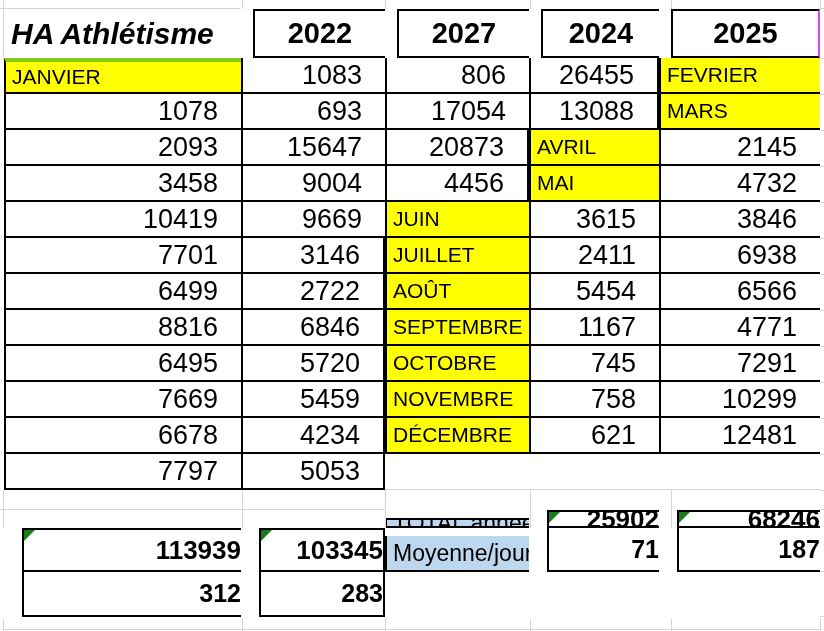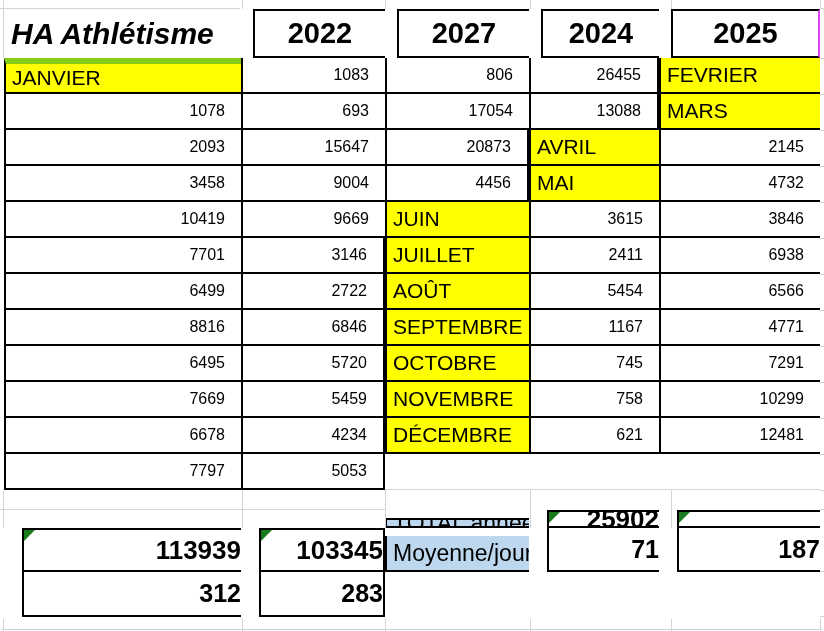--- a/index.html
+++ b/index.html
@@ -12,22 +12,22 @@
          grid-template-rows:49px repeat(12,36px) 20px 18px 44px 45px;}
   .c{box-sizing:border-box;display:flex;align-items:center;overflow:hidden;white-space:nowrap;}
 
   .title{font-weight:bold;font-style:italic;font-size:30px;padding-left:7px;}
   .yh{justify-content:center;font-weight:bold;font-size:29px;
       border-top:2px solid #000;border-left:2px solid #000;border-bottom:2px solid #000;margin-left:12px;}
   .yh.lastcol{border-right:2px solid #d946ef;text-align:right;}
 
   .ml{background:#FFFF00;font-size:21px;padding-left:6px;
       border-left:2px solid #000;border-bottom:2px solid #000;}
-  .ml.first{border-top:6px solid #84cc16;}
-  .mv{justify-content:flex-end;font-size:16px;padding-right:16px;
+  .ml.first{border-top:4px solid #84cc16;}
+  .mv{justify-content:flex-end;font-size:27px;padding-right:23px;
       border-left:2px solid #000;border-bottom:2px solid #000;}
   .mv.lastcol{border-right:2px solid #000;}
 
   .gap{border:none;}
   .gap1{border-bottom:1px solid #D4D4D4;}
 
   .sl{background:#BDD7EE;font-size:23px;padding-left:6px;
       border-left:2px solid #000;border-bottom:2px solid #000;margin-top:8px;}
   .sl.topb{border-top:2px solid #000;}
   .sv{position:relative;justify-content:flex-end;font-weight:bold;font-size:26px;
@@ -145,20 +145,21 @@
     <div class="c gap"></div>
     <div class="c gap"></div>
 
     <div class="c sl topb">TOTAL année</div>
     <div class="c sv topb">
         <span class="flag"></span>
         <span>25902</span>
       </div>
     <div class="c sv topb">
         <span class="flag"></span>
+        <span>68246</span>
       </div>
     <div class="c sv topb">
         <span class="flag"></span>
         <span>113939</span>
       </div>
     <div class="c sv topb lastcol">
         <span class="flag"></span>
         <span>103345</span>
       </div>
 

